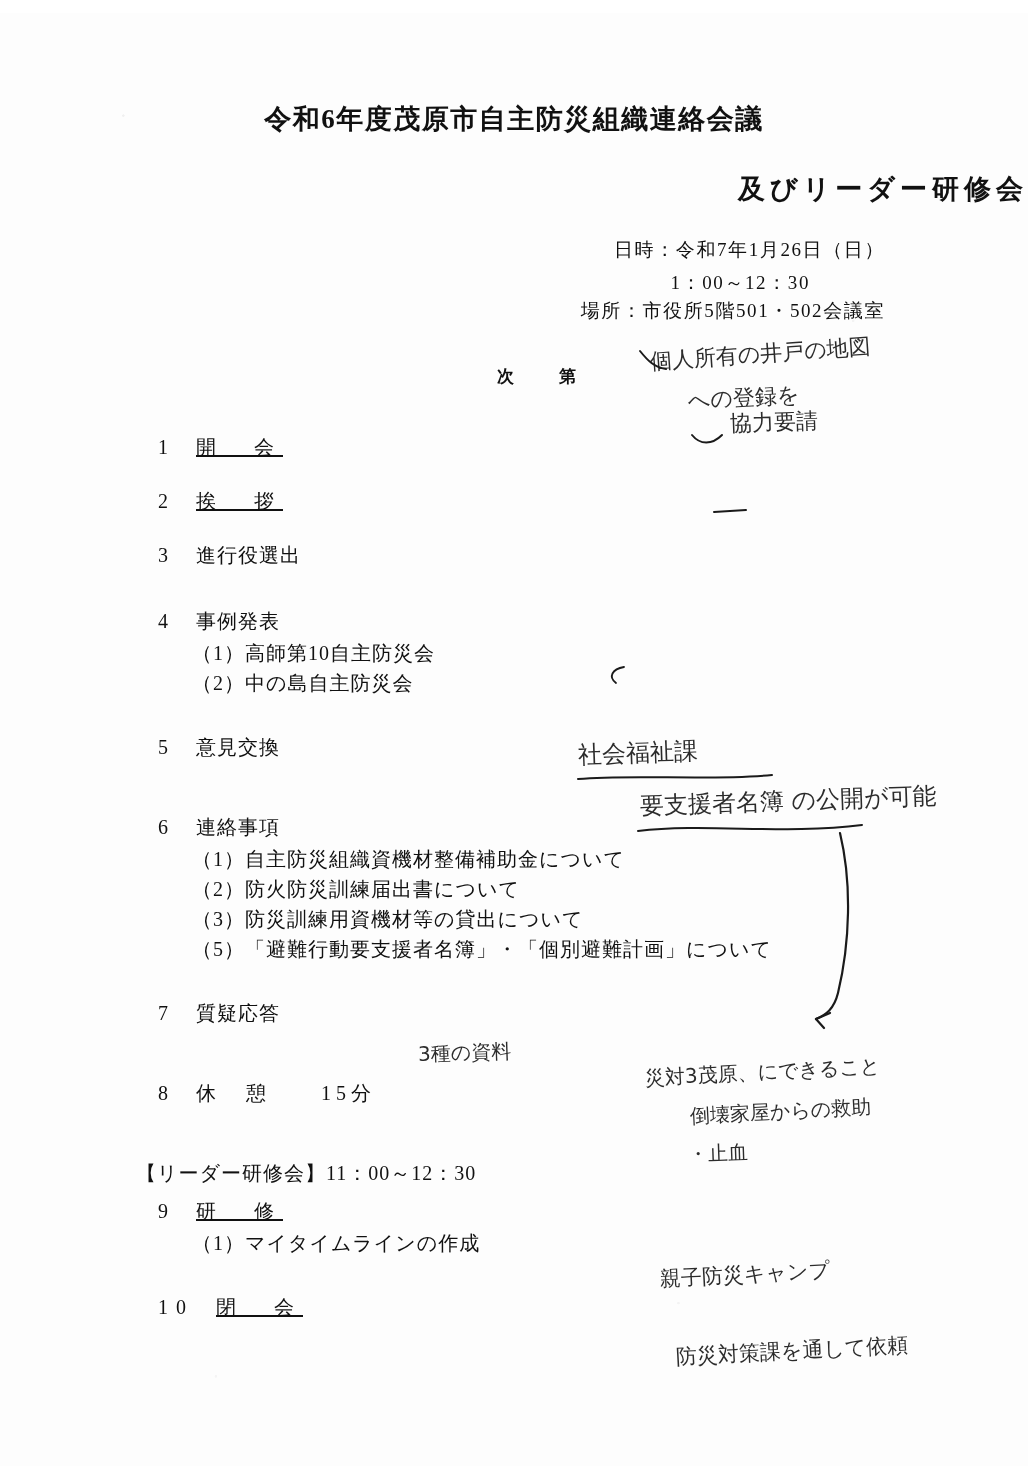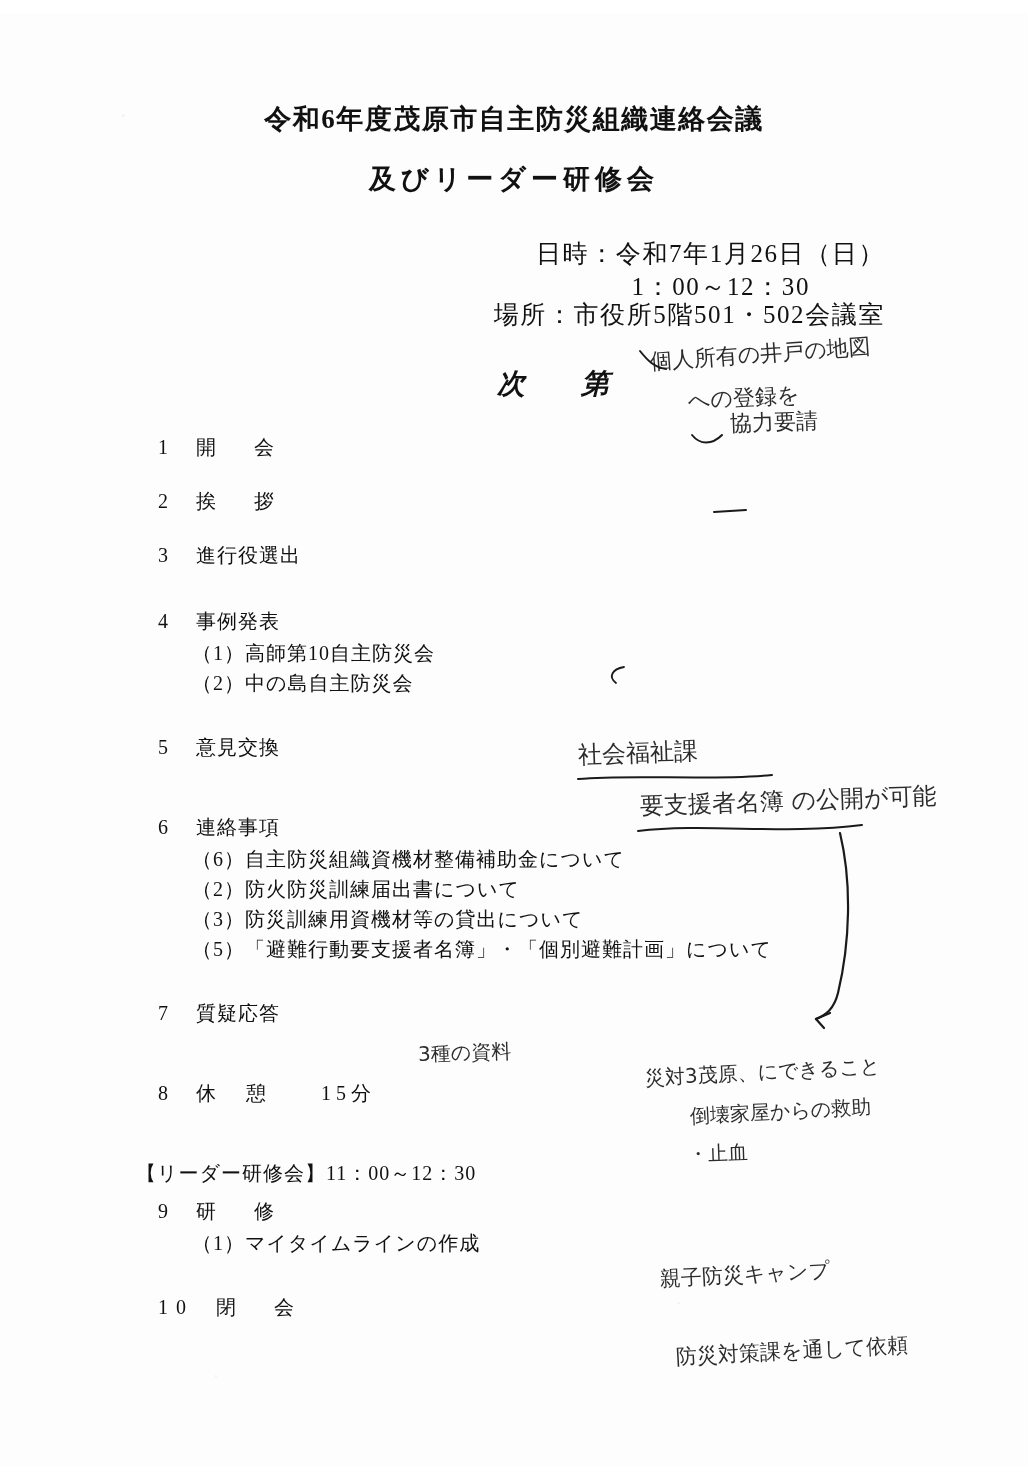--- a/index.html
+++ b/index.html
@@ -39,46 +39,46 @@
     right: 0;
     text-align: center;
   }
   .title-1 {
     top: 88px;
     font-size: 27px;
     letter-spacing: 1.5px;
     font-weight: 600;
   }
   .title-2 {
-    top: 148px;
+    top: 158px;
     font-size: 27px;
     letter-spacing: 5px;
     font-weight: 600;
+    text-align: right;
   }
 
   .meta {
     position: absolute;
     right: 143px;
     text-align: right;
-    font-size: 25px;
+    font-size: 19px;
     letter-spacing: 1.6px;
     white-space: nowrap;
   }
   .meta-1 { top: 224px; }
   .meta-2 { top: 257px; right: 218px; }
   .meta-3 { top: 285px; right: 143px; }
 
   .jidai {
     position: absolute;
     top: 352px;
     left: 497px;
-    font-size: 28px;
+    font-size: 17px;
     letter-spacing: 14px;
     font-weight: 600;
-    font-style: italic;
   }
 
   .agenda {
     position: absolute;
     top: 424px;
     left: 136px;
     font-size: 20px;
     line-height: 1;
   }
   .sec-head {
@@ -101,21 +101,21 @@
     margin-top: -14px;
     margin-bottom: 10px;
     white-space: nowrap;
     letter-spacing: 1px;
   }
   .sub + .sub { margin-top: 8px; }
   .gap-s { height: 8px; }
   .gap-m { height: 20px; }
   .gap-l { height: 34px; }
 
-  .spaced-wide { letter-spacing: 9px; }
+  .spaced-wide { letter-spacing: 9px; text-decoration: underline; }
   .spaced-mid  { letter-spacing: 5px; }
 
   
   .hand {
     position: absolute;
     font-family: "DejaVu Sans", sans-serif;
     color: #1a1a1a;
     white-space: nowrap;
     transform-origin: left center;
     opacity: 0.92;
@@ -182,21 +182,21 @@
 
     <div class="item">
       <span class="num">5</span><span>意見交換</span>
     </div>
 
     <div class="gap-l"></div>
 
     <div class="item">
       <span class="num">6</span><span>連絡事項</span>
     </div>
-    <div class="sub">（6）自主防災組織資機材整備補助金について</div>
+    <div class="sub">（1）自主防災組織資機材整備補助金について</div>
     <div class="sub">（2）防火防災訓練届出書について</div>
     <div class="sub">（3）防災訓練用資機材等の貸出について</div>
     <div class="sub">（5）「避難行動要支援者名簿」・「個別避難計画」について</div>
 
     <div class="gap-l"></div>
 
     <div class="item">
       <span class="num">7</span><span>質疑応答</span>
     </div>
 

